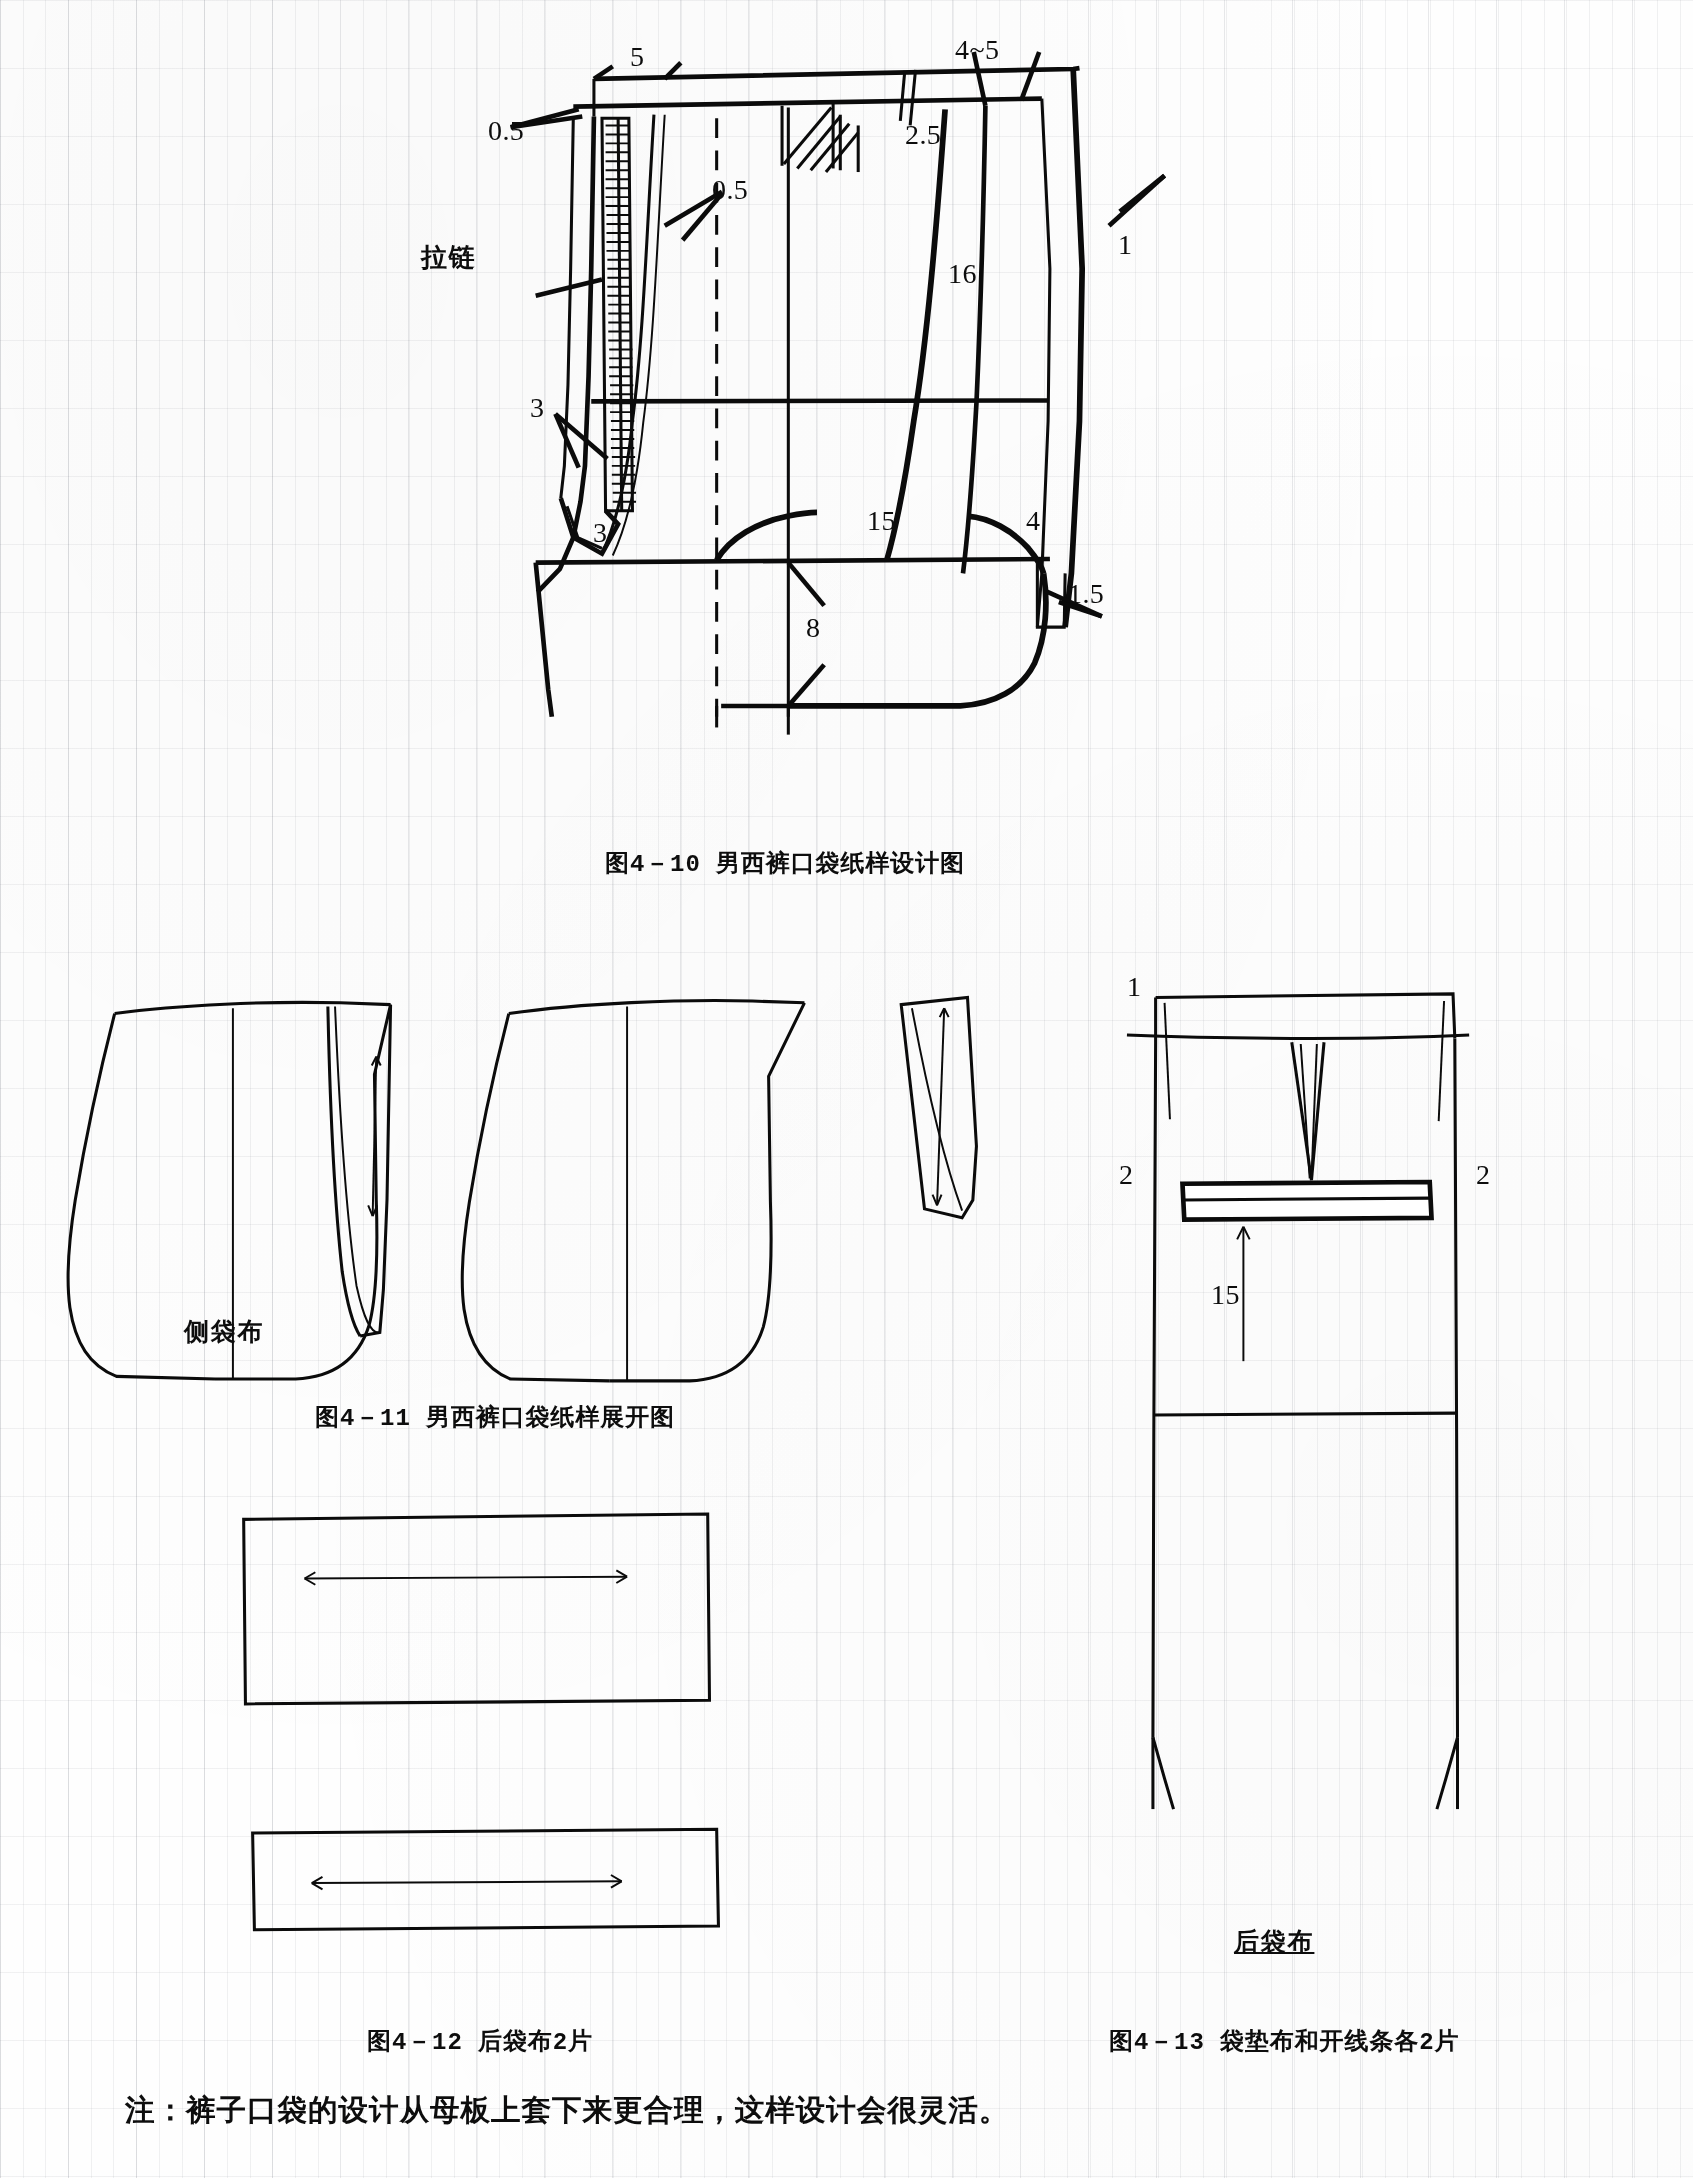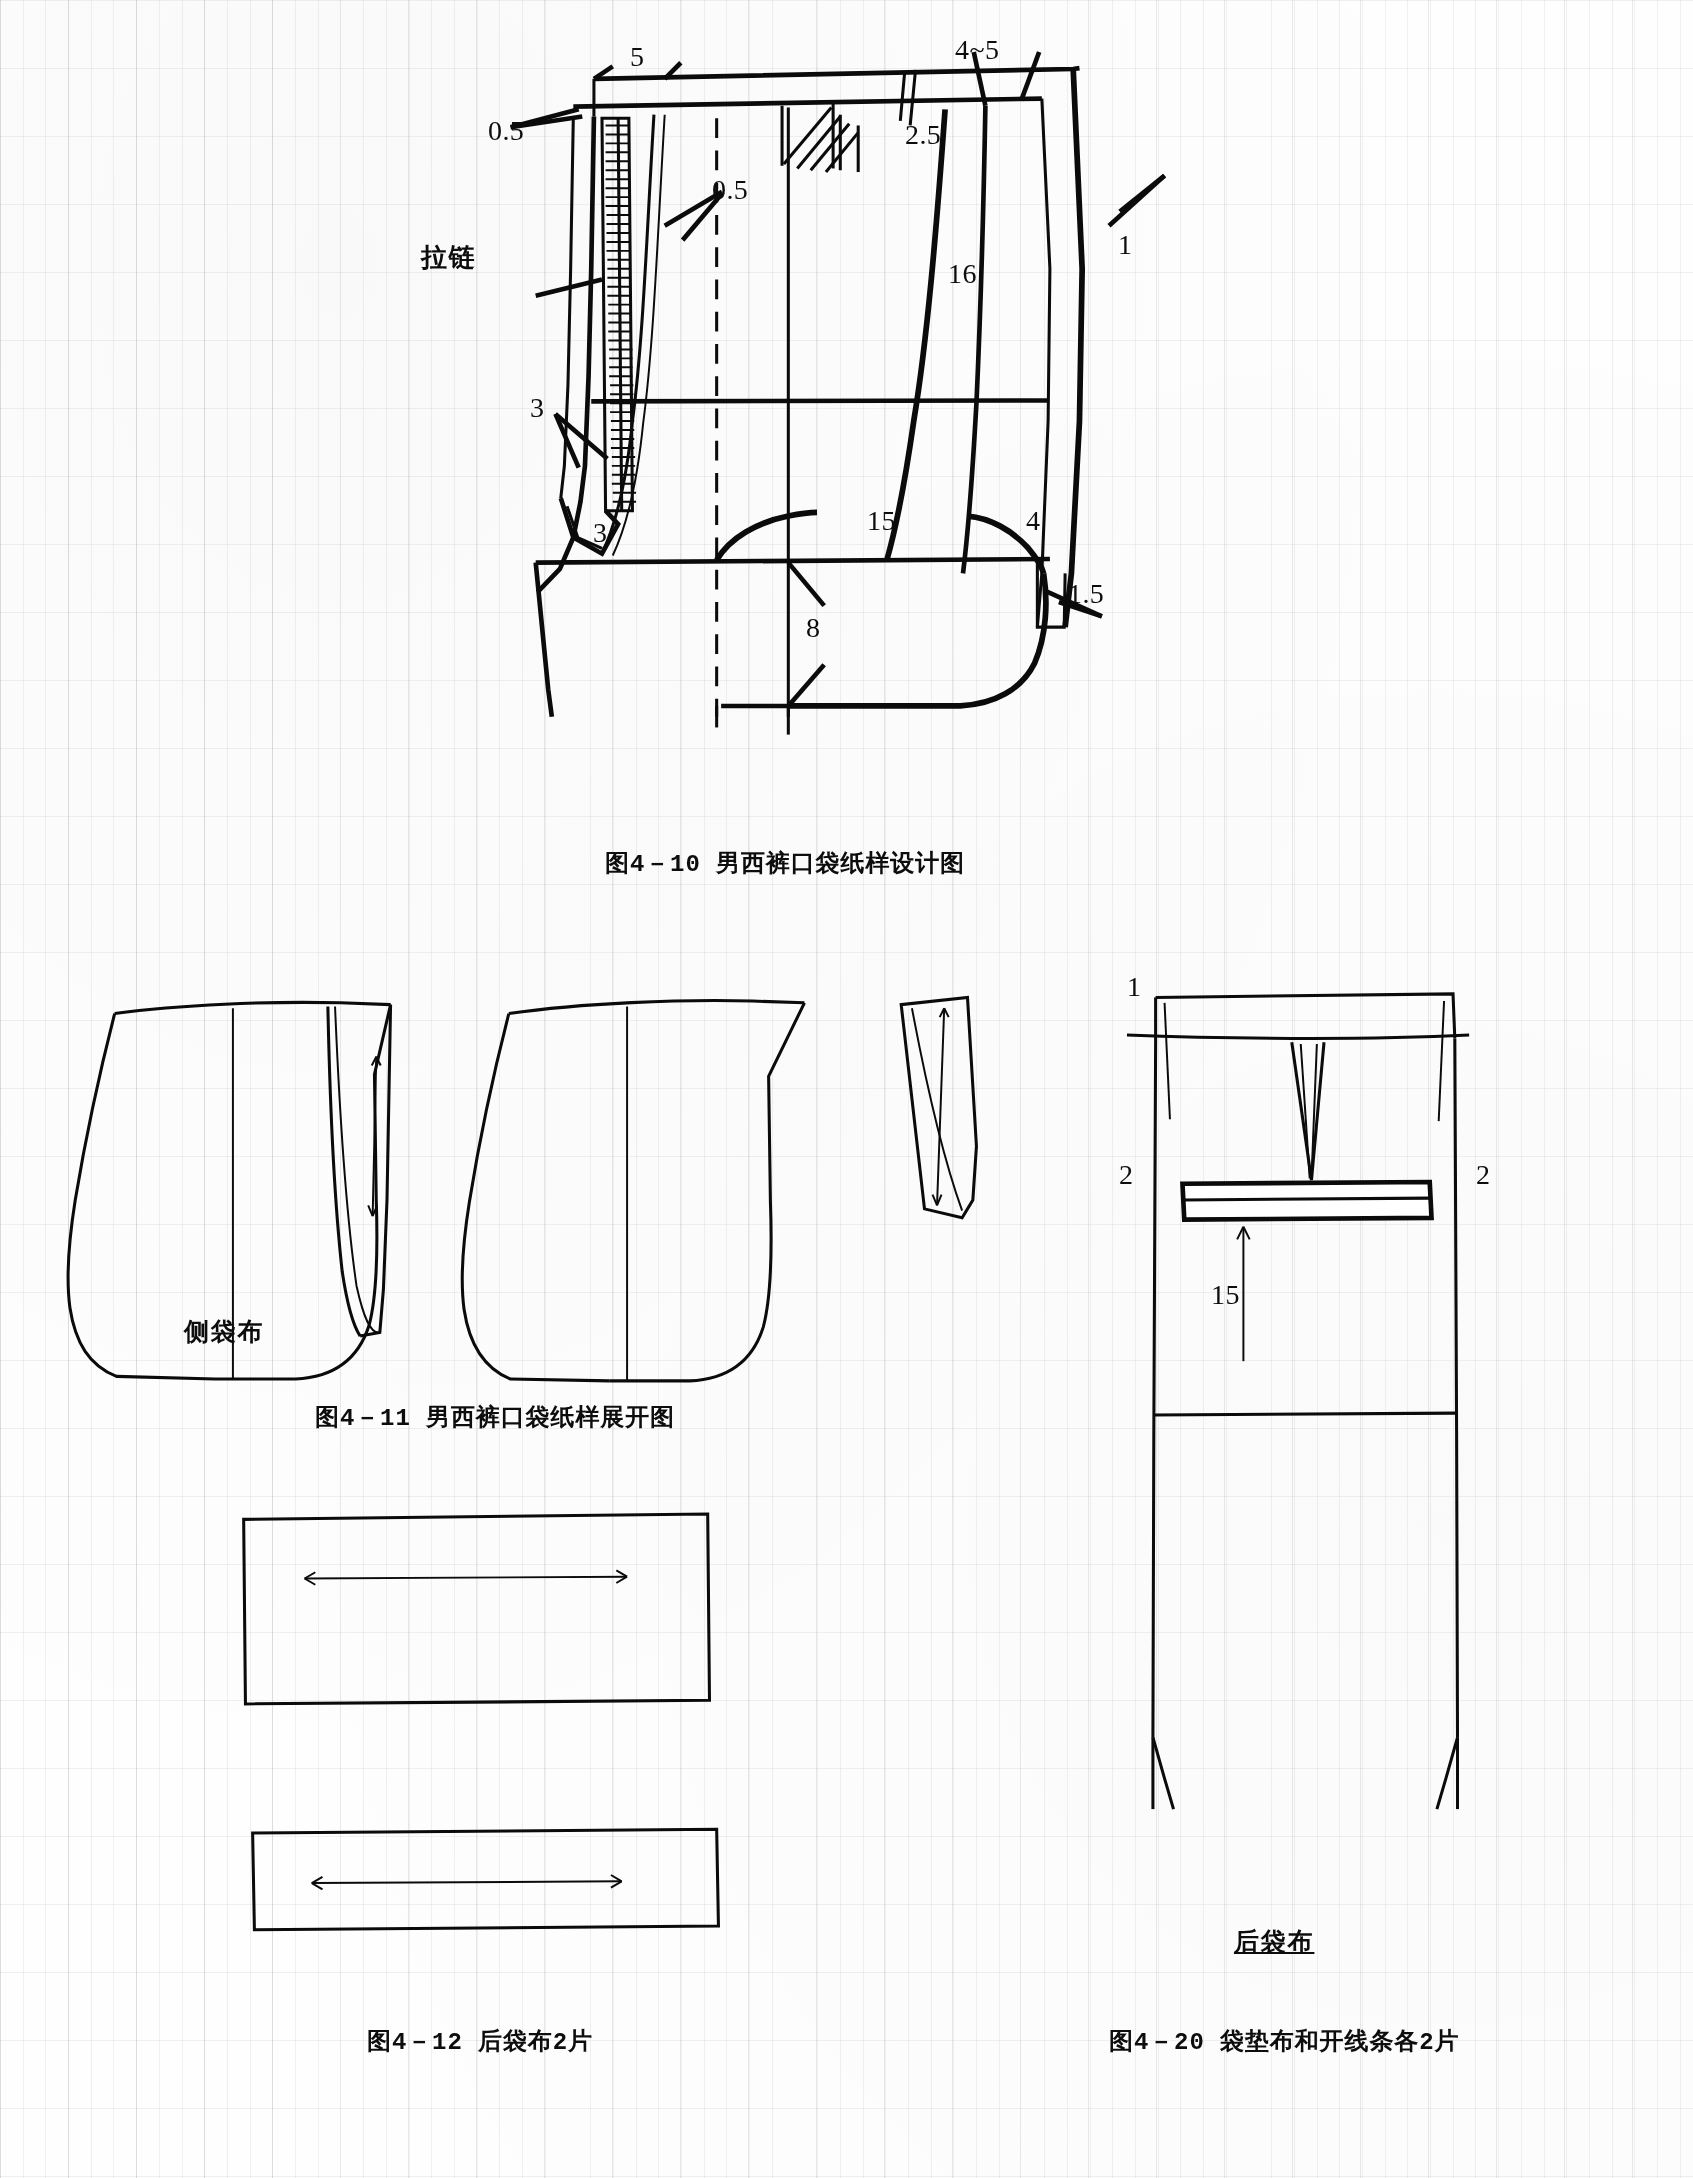--- a/index.html
+++ b/index.html
@@ -272,16 +272,17 @@
 
     <path class="ink med" d="M282 396 L800 392 L802 500 L284 504 Z"></path>
     <path class="ink thin" d="M348 452 L694 450"></path>
     <path class="ink thin" d="M348 452 L360 445 M348 452 L360 459"></path>
     <path class="ink thin" d="M694 450 L682 443 M694 450 L682 457"></path>
   </svg>
 
   <div class="lbl partlbl cn" style="left:1234px;top:1929px;text-decoration:underline;">后袋布</div>
 
   <div class="lbl cap" style="left:367px;top:2031px;">图4－12  后袋布2片</div>
-  <div class="lbl cap" style="left:1109px;top:2031px;">图4－20  袋垫布和开线条各2片</div>
-
+  <div class="lbl cap" style="left:1109px;top:2031px;">图4－13  袋垫布和开线条各2片</div>
+
+  <div class="lbl note" style="left:125px;top:2096px;">注：裤子口袋的设计从母板上套下来更合理，这样设计会很灵活。</div>
 </div>
 
 
 </body></html>

